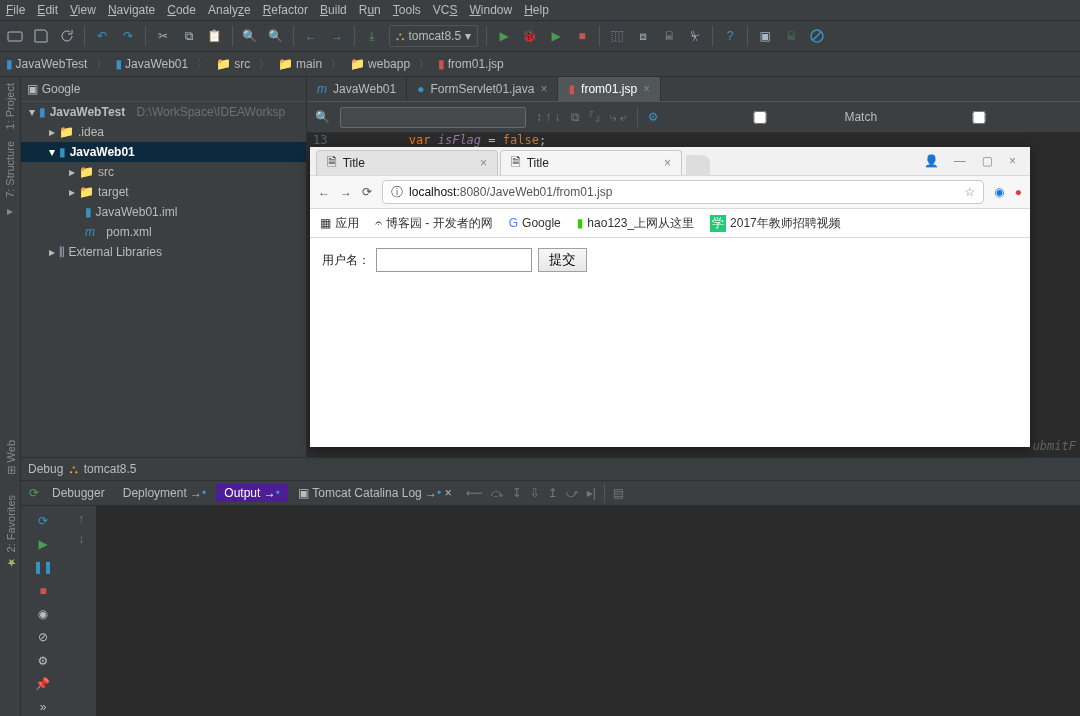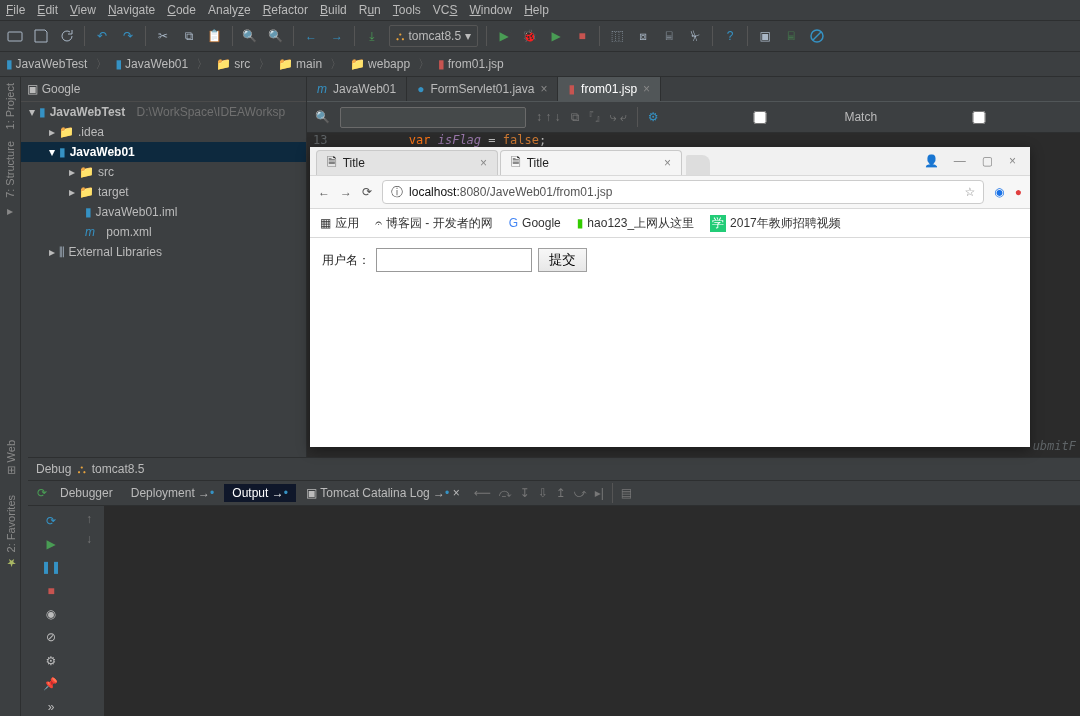--- a/index.html
+++ b/index.html
@@ -56,21 +56,21 @@
   .br-body input[type=text]{border:1px solid #999;height:20px;width:150px}
   .br-body button{border:1px solid #a0a0a0;background:linear-gradient(#f7f7f7,#e7e7e7);padding:2px 10px}
   .editor-side-hint{position:absolute;right:4px;bottom:4px;color:#5e6366;font-style:italic;font-family:Consolas,monospace}
   
   .debugwrap{border-top:1px solid #2d2f30;background:#3c3f41}
   .dbghead{display:flex;align-items:center;height:22px;padding:0 8px;color:#bbb;gap:6px;border-bottom:1px solid #2d2f30}
   .dbgtabs{display:flex;align-items:center;height:24px;background:#3c3f41;gap:2px}
   .dbgleft{width:46px;background:#3c3f41;display:flex;flex-direction:column;align-items:center;gap:6px;padding-top:6px}
   .dbgleft .btn{width:20px;height:20px;display:flex;align-items:center;justify-content:center}
   .dbgtab{padding:2px 8px;color:#bbb}
-  .dbgtab.active{background:#0f172a;color:#fff}
+  .dbgtab.active{background:#4c1d95;color:#fff}
   .dbgbody{display:flex;height:210px}
   .dbgmid{width:30px;background:#3c3f41;display:flex;flex-direction:column;align-items:center;gap:6px;padding-top:6px;color:#777}
   .dbgcons{flex:1;background:#2b2b2b}
   .dbgright-icons{display:flex;align-items:center;gap:8px;color:#777;margin-left:6px}
   .bottomgutter{position:absolute;left:0;top:430px;width:20px;height:286px;background:#3c3f41;border-right:1px solid #2d2f30;display:flex;flex-direction:column;align-items:center}
   .bottomgutter .rot{writing-mode:vertical-rl;transform:rotate(180deg);margin:10px 0;font-size:11px;color:#8a8a8a}
   .star{color:#a9b764}
   .green{color:#499c54}
   .blue{color:#3592c4}
   .pin{color:#3592c4}
@@ -341,21 +341,21 @@
       </div>
     </div>
   </div>
 </div>
 
 <div class="bottomgutter">
   <span class="rot">⊞ <span>Web</span></span>
   <span class="rot"><span class="star">★</span> <span>2: Favorites</span></span>
 </div>
 
-<div class="debugwrap" style="margin-left:28px">
+<div class="debugwrap" style="margin-left:20px">
   <div class="dbghead">
     <span>Debug</span>
     <span style="color:#e8a33d">⛬</span>
     <span>tomcat8.5</span>
   </div>
   <div style="display:flex;align-items:center;border-bottom:1px solid #2d2f30">
     <div class="dbgleft" style="flex-direction:row;width:auto;padding:0 0 0 4px">
       <span class="btn green">⟳</span>
     </div>
     <div class="dbgtabs">

